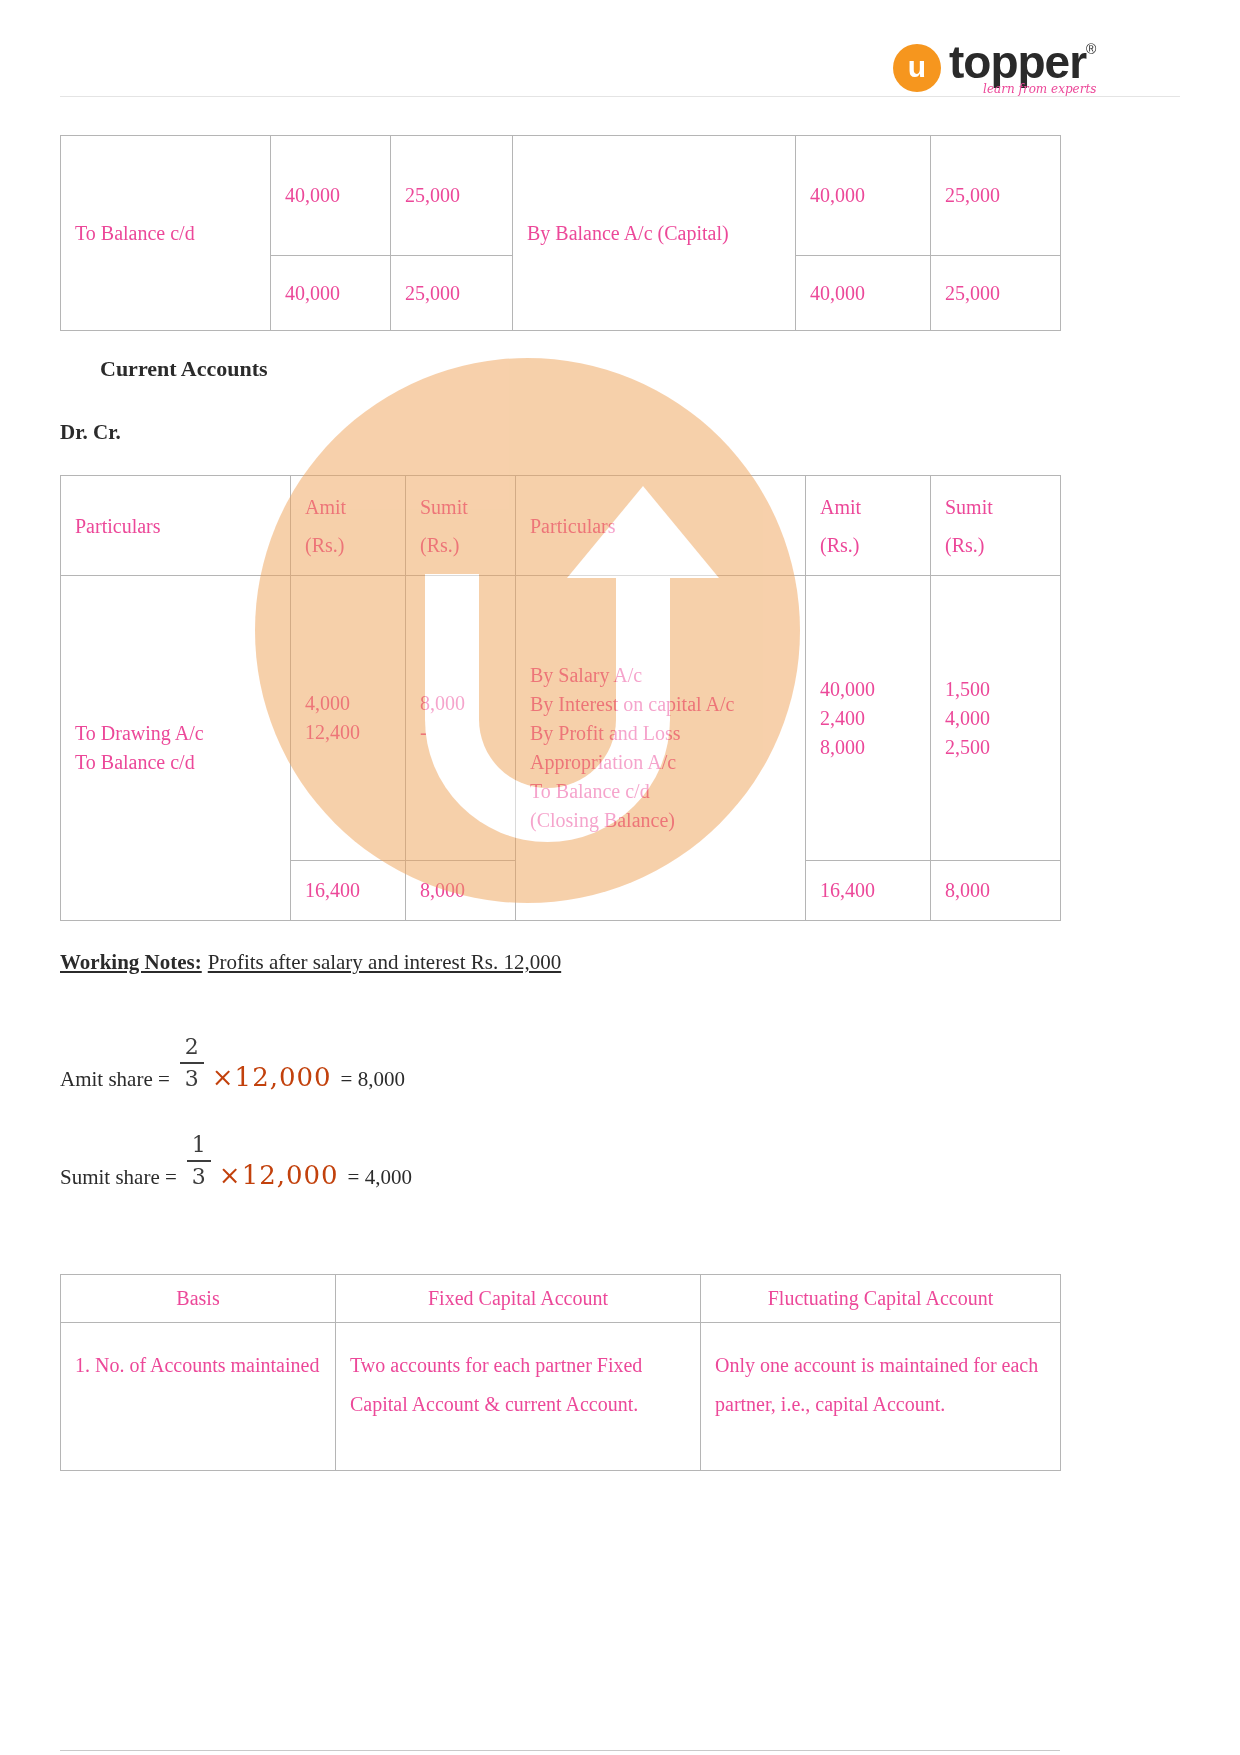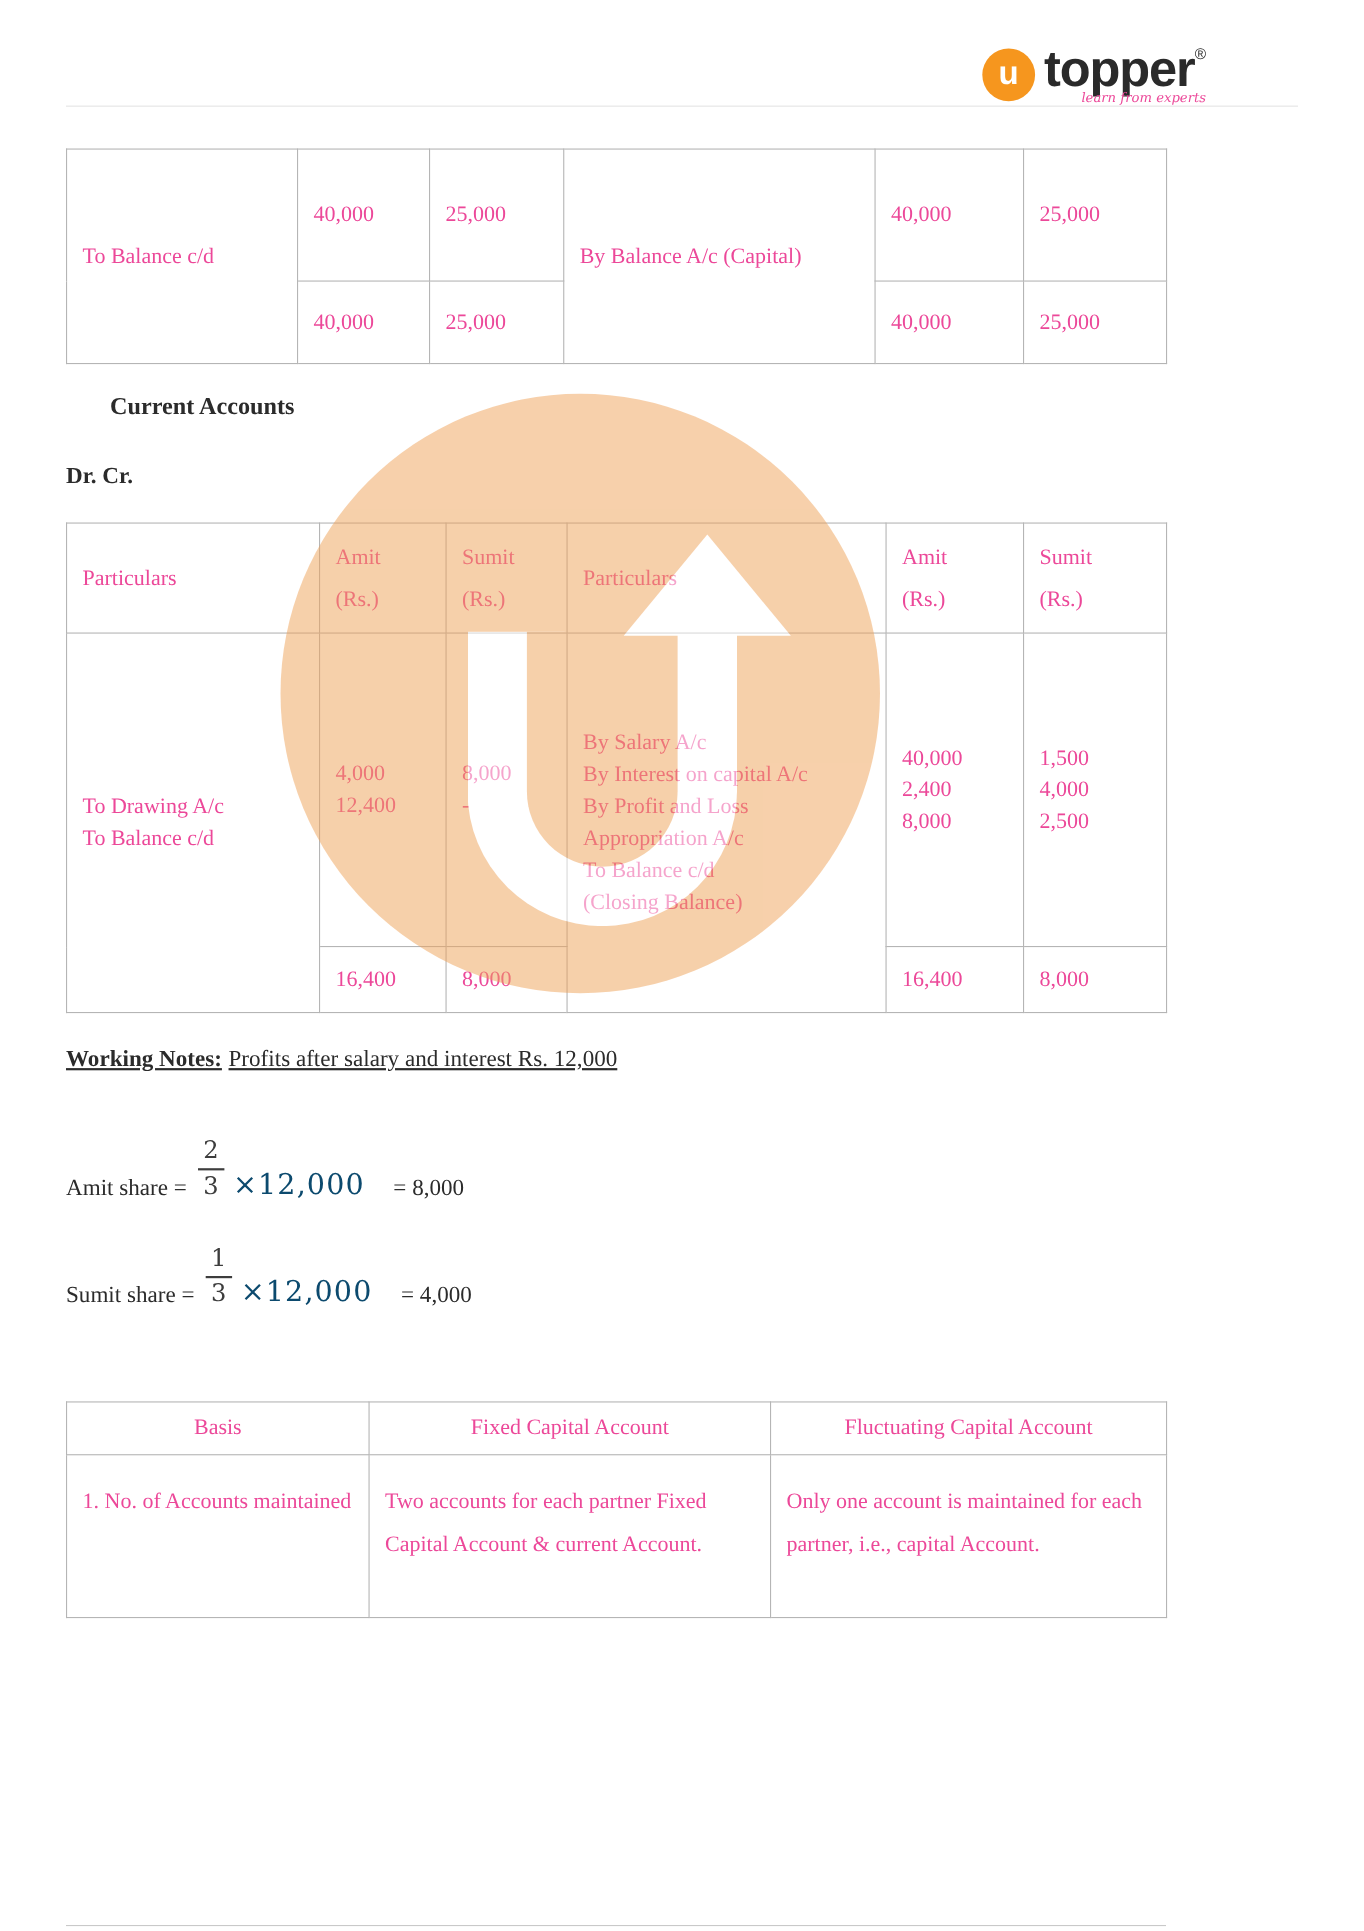--- a/index.html
+++ b/index.html
@@ -53,21 +53,21 @@
   .working b { margin-right:6px; }
   .diff-heading { position:absolute; left:60px; top:1208px; font-size:21px; z-index:1; }
 
   
   .formula { position:absolute; left:60px; display:flex; align-items:flex-end; font-size:21px; height:90px; z-index:1; }
   .formula-amit { top:1002px; }
   .formula-sumit { top:1100px; }
   .frac { display:inline-block; text-align:center; margin:0 8px 0 10px; font-family:"DejaVu Serif", serif; color:#3d3d3d; font-size:22px; }
   .frac .num { display:block; padding:0 5px 2px 5px; border-bottom:2px solid #3d3d3d; line-height:26px; }
   .frac .den { display:block; padding-top:2px; line-height:26px; }
-  .mult { font-family:"DejaVu Serif", serif; color:#0c4a6e; font-size:26px; margin-right:26px; letter-spacing:1px; }
+  .mult { font-family:"DejaVu Serif", serif; color:#c2410c; font-size:26px; margin-right:9px; letter-spacing:1px; }
 
   
   .watermark {
     position:absolute; left:255px; top:358px; width:545px; height:545px;
     border-radius:50%; background:#efa258; opacity:0.5; z-index:6; pointer-events:none;
   }
   .wm-arrow {
     position:absolute; left:312px; top:128px; width:0; height:0;
     border-left:76px solid transparent; border-right:76px solid transparent;
     border-bottom:92px solid #ffffff;

